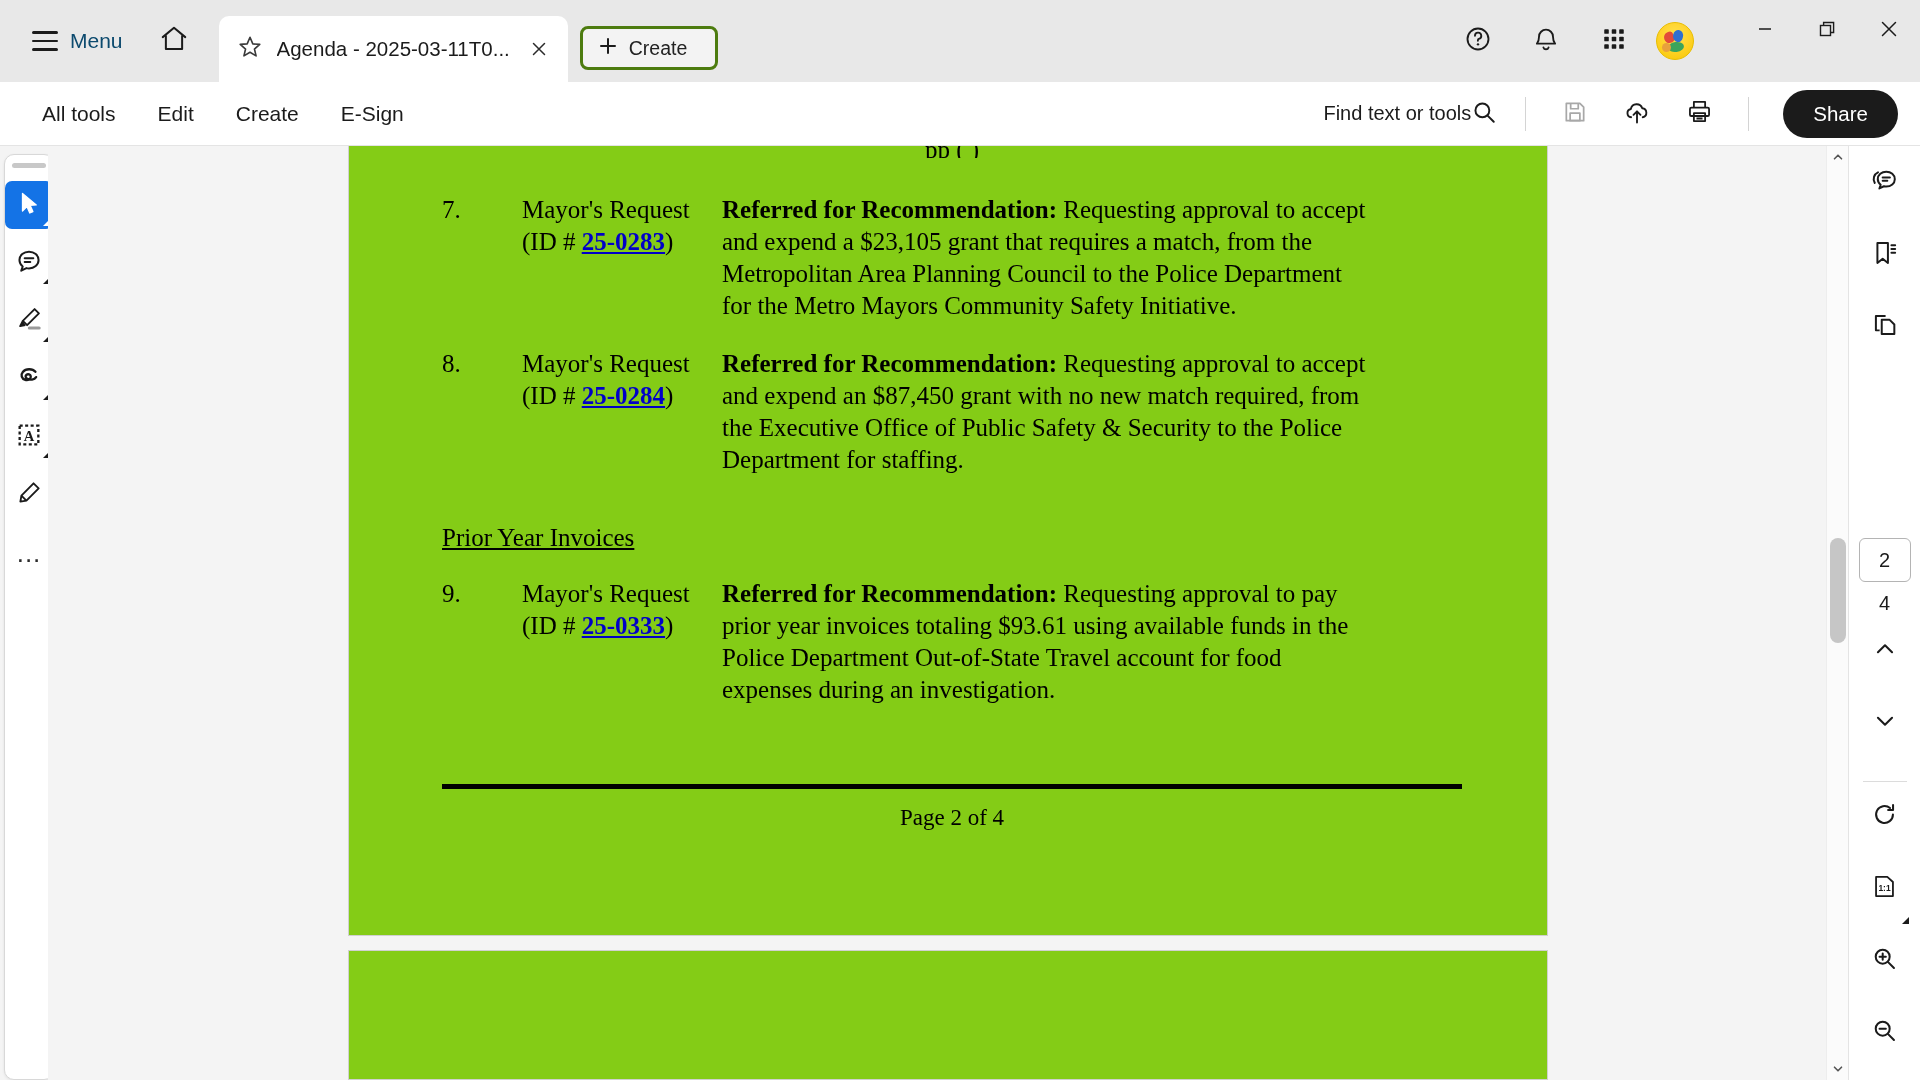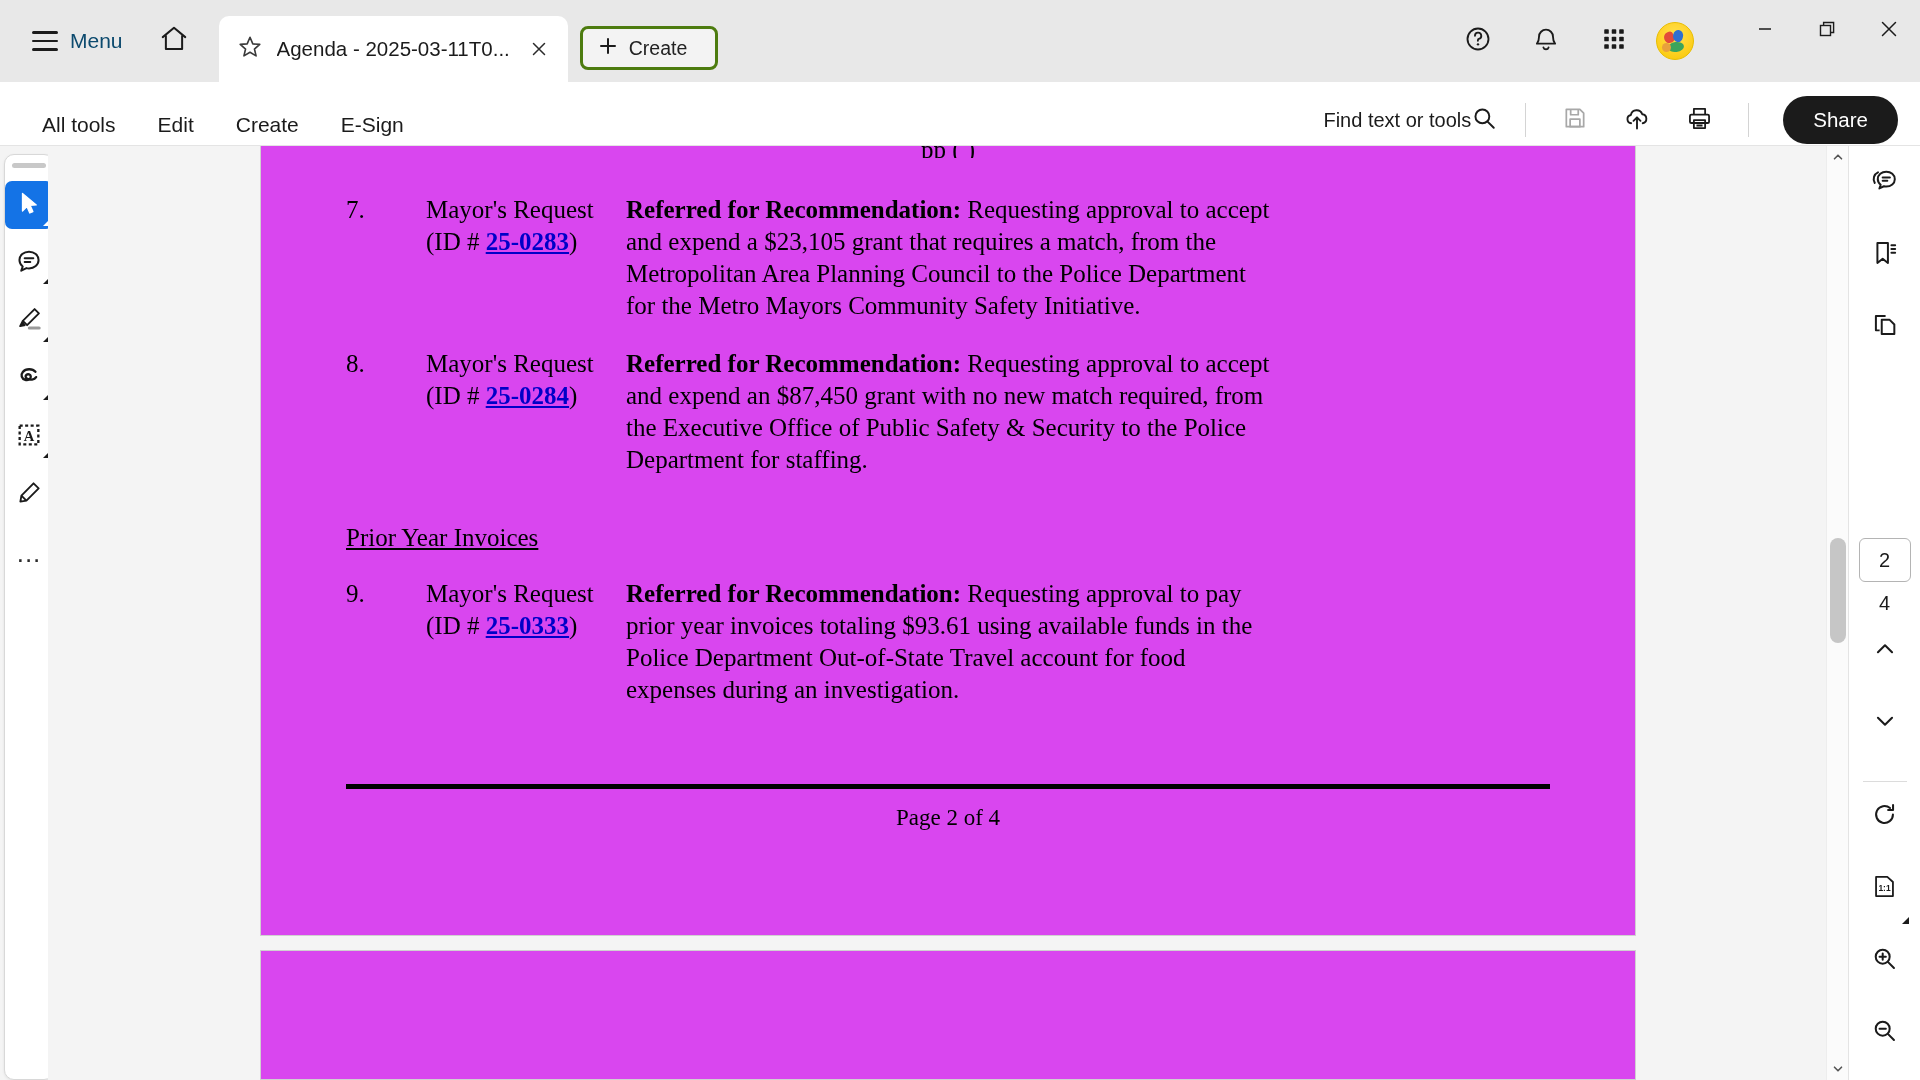--- a/index.html
+++ b/index.html
@@ -76,21 +76,21 @@
   .avatar .a4{ position:absolute; left:5px; top:20px; width:9px; height:9px; background:#e8a13c; border-radius:50%;}
 
   .wincontrols{ display:flex; align-items:flex-start; height:82px; margin-left:24px; }
   .winbtn{
     width:62px; height:58px; display:flex; align-items:center; justify-content:center;
     cursor:pointer;
   }
 
   
   .menubar{
-    height:64px; background:#ffffff; display:flex; align-items:flex-end;
+    height:64px; background:#ffffff; display:flex; align-items:center;
     padding:0 22px 0 26px; flex:0 0 auto; border-bottom:1px solid #e4e4e4;
   }
   .menuitem{
     font-size:21px; color:#1b1b1b; padding:8px 16px; border-radius:6px;
     cursor:pointer; margin-right:10px; white-space:nowrap;
   }
   .menubar-right{ margin-left:auto; display:flex; align-items:center; gap:0; }
   .findbox{
     display:flex; align-items:center; cursor:pointer;
     padding:6px 10px; border-radius:6px;
@@ -134,23 +134,24 @@
   .qtool.active .caret{ border-bottom-color:#ffffff; }
   .dots{ font-size:26px; color:#2b2b2b; line-height:10px; letter-spacing:1px; }
 
   
   .docarea{
     flex:1 1 auto; position:relative; overflow:hidden;
     display:flex; flex-direction:column; align-items:center;
     background:#f4f4f4;
   }
   .page{
-    width:1376px; background:#d946ef;
+    width:1200px; background:#84cc16;
     border:1px solid #d0d0d0; border-top:none;
     position:relative;
+    padding-left:8px;
   }
   .page.p2{ height:790px; margin-top:0; }
   .page.p3{ height:130px; margin-top:14px; border-top:1px solid #d0d0d0; }
 
   .pagecontent{
     font-family:"Liberation Serif", serif;
     color:#000; padding:0 85px;
     position:relative;
   }
   .cutrow{

